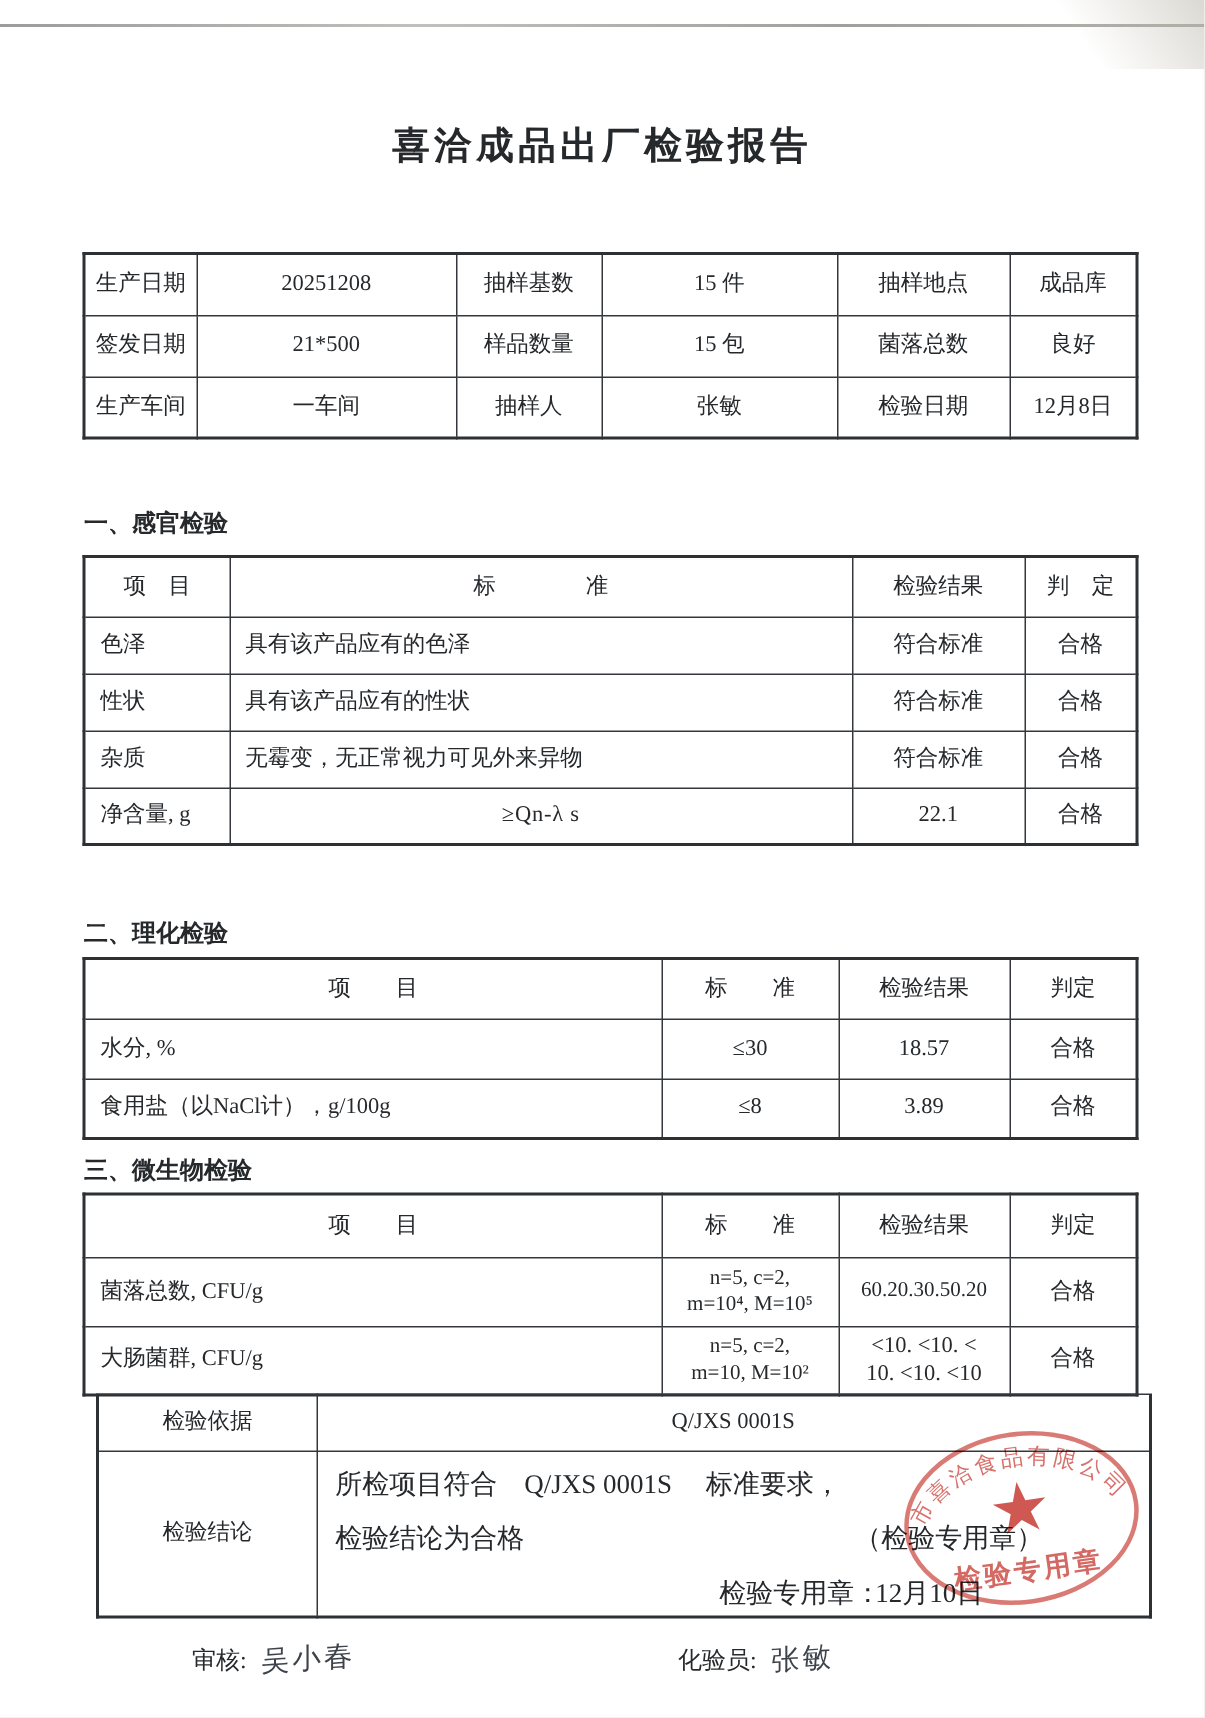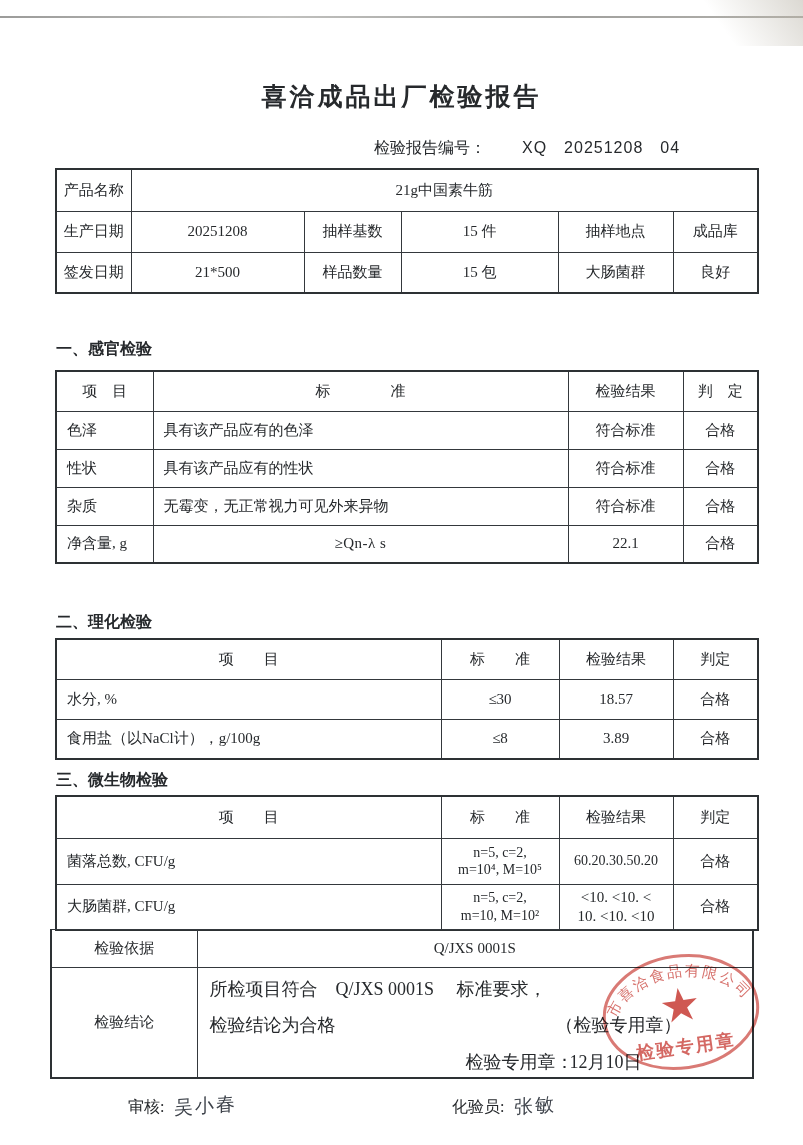--- a/index.html
+++ b/index.html
@@ -37,54 +37,54 @@
 </head>
 <body>
 
 <div class="page">
 
   <div class="scan-line"></div>
   <div class="corner-shade"></div>
 
   <h1 class="doc-title">喜洽成品出厂检验报告</h1>
 
-  <div class="report-no">
-    <span>检验报告编号：</span>
-    <span class="num">XQ　20251208　04</span>
-  </div>
 
   <table class="t" style="left:55px;top:168px;width:702px;">
     <colgroup>
         <col style="width:75px">
         <col style="width:173px">
         <col style="width:97px">
         <col style="width:157px">
         <col style="width:115px">
         <col style="width:85px">
       </colgroup>
     <tbody>
-        <tr style="height:42px">
-      <td>产品名称</td>
-      <td colspan="5">21g中国素牛筋</td>
-    </tr>
     <tr style="height:41px">
       <td>生产日期</td>
       <td>20251208</td>
       <td>抽样基数</td>
       <td>15 件</td>
       <td>抽样地点</td>
       <td>成品库</td>
     </tr>
     <tr style="height:41px">
       <td>签发日期</td>
       <td>21*500</td>
       <td>样品数量</td>
       <td>15 包</td>
-      <td>大肠菌群</td>
+      <td>菌落总数</td>
       <td>良好</td>
+    </tr>
+    <tr style="height:41px">
+      <td>生产车间</td>
+      <td>一车间</td>
+      <td>抽样人</td>
+      <td>张敏</td>
+      <td>检验日期</td>
+      <td>12月8日</td>
     </tr>
   </tbody>
     </table>
 
   <h2 class="sec-heading" style="top:339px">一、感官检验</h2>
 
   <table class="t" style="left:55px;top:370px;width:702px;">
     <colgroup>
         <col style="width:97px">
         <col style="width:415px">
@@ -183,21 +183,21 @@
       <td class="la">大肠菌群, CFU/g</td>
       <td class="preline">n=5, c=2,
 m=10, M=10²</td>
       <td class="preline" style="font-size:15px !important">&lt;10. &lt;10. &lt;
 10. &lt;10. &lt;10</td>
       <td>合格</td>
     </tr>
   </tbody>
     </table>
 
-  <table class="t no-top" style="left:50px;top:929px;width:702px;border-top:none;border-radius:14px;">
+  <table class="t no-top" style="left:64px;top:929px;width:702px;border-top:none;border-radius:14px;">
     <colgroup>
         <col style="width:146px">
         <col style="width:556px">
       </colgroup>
     <tbody>
         <tr style="height:38px">
       <td>检验依据</td>
       <td>Q/JXS 0001S</td>
     </tr>
     <tr style="height:110px">

